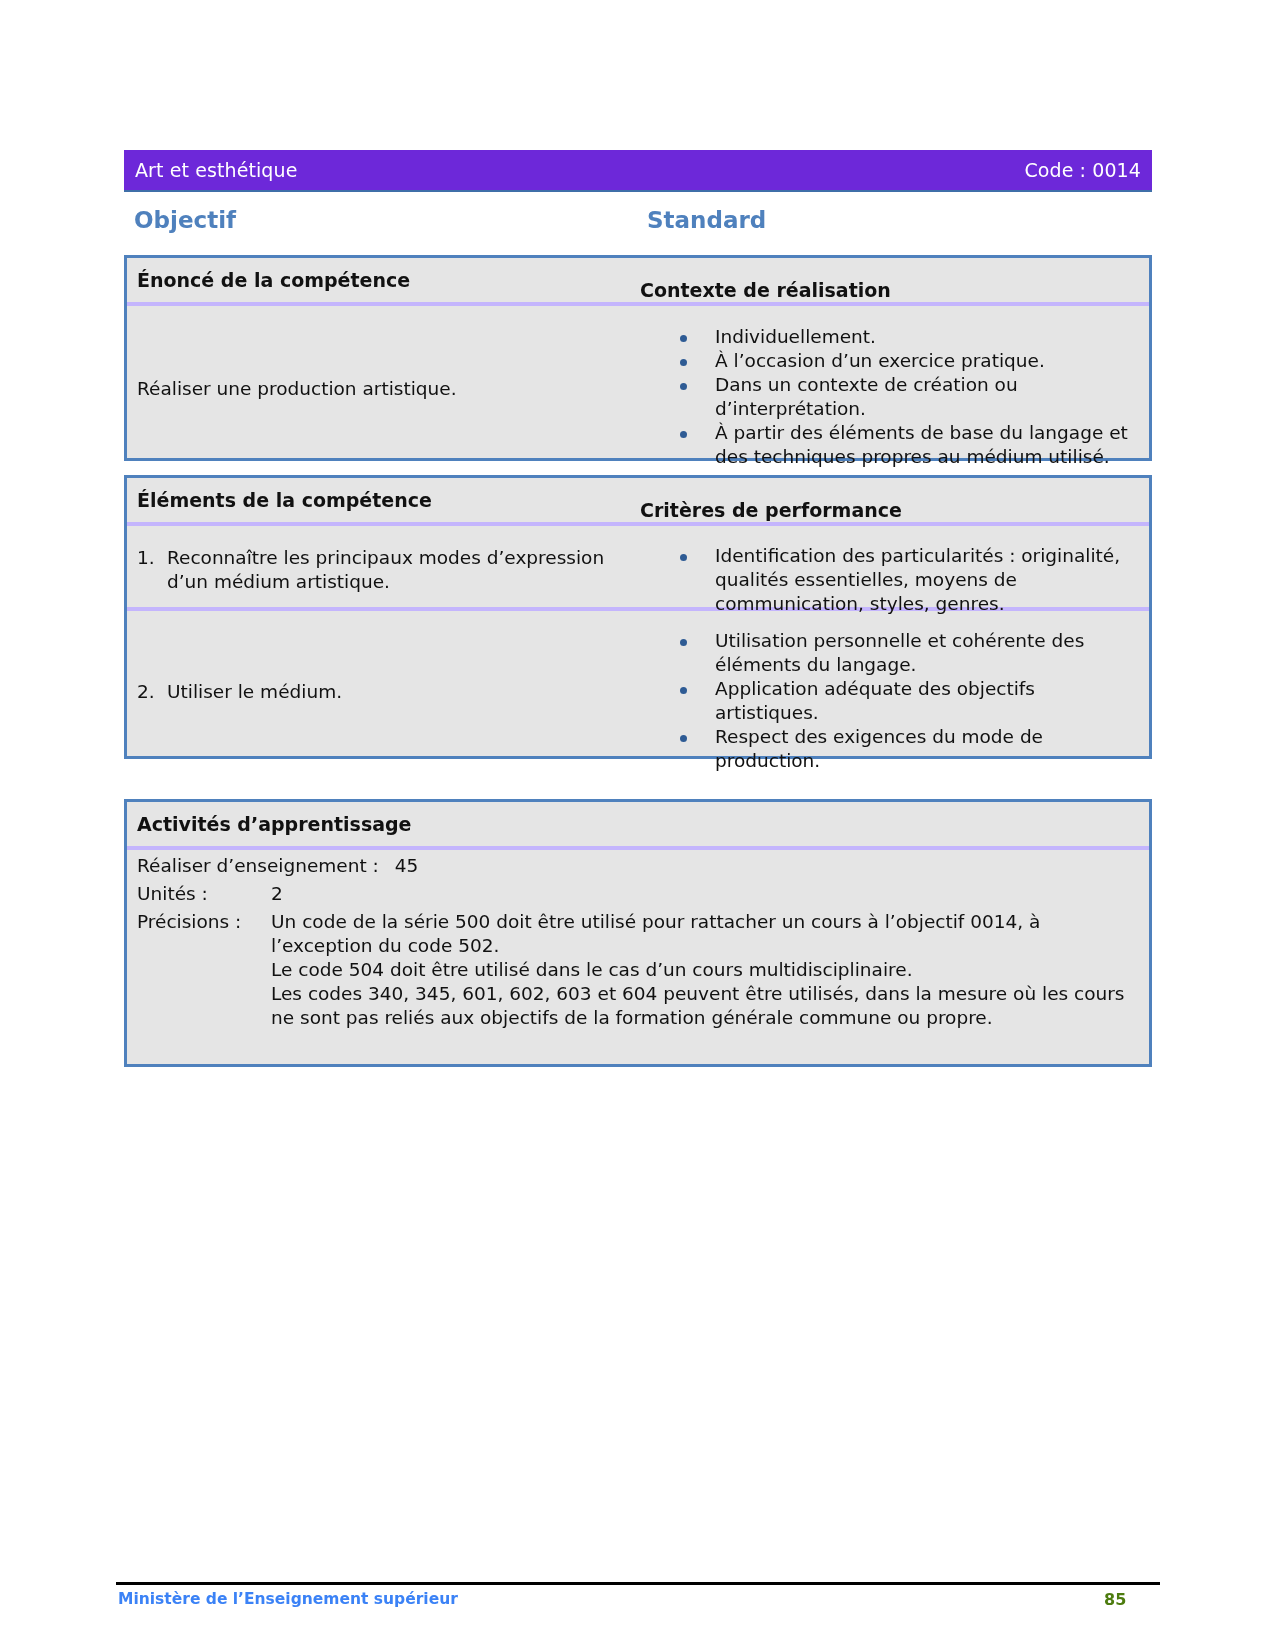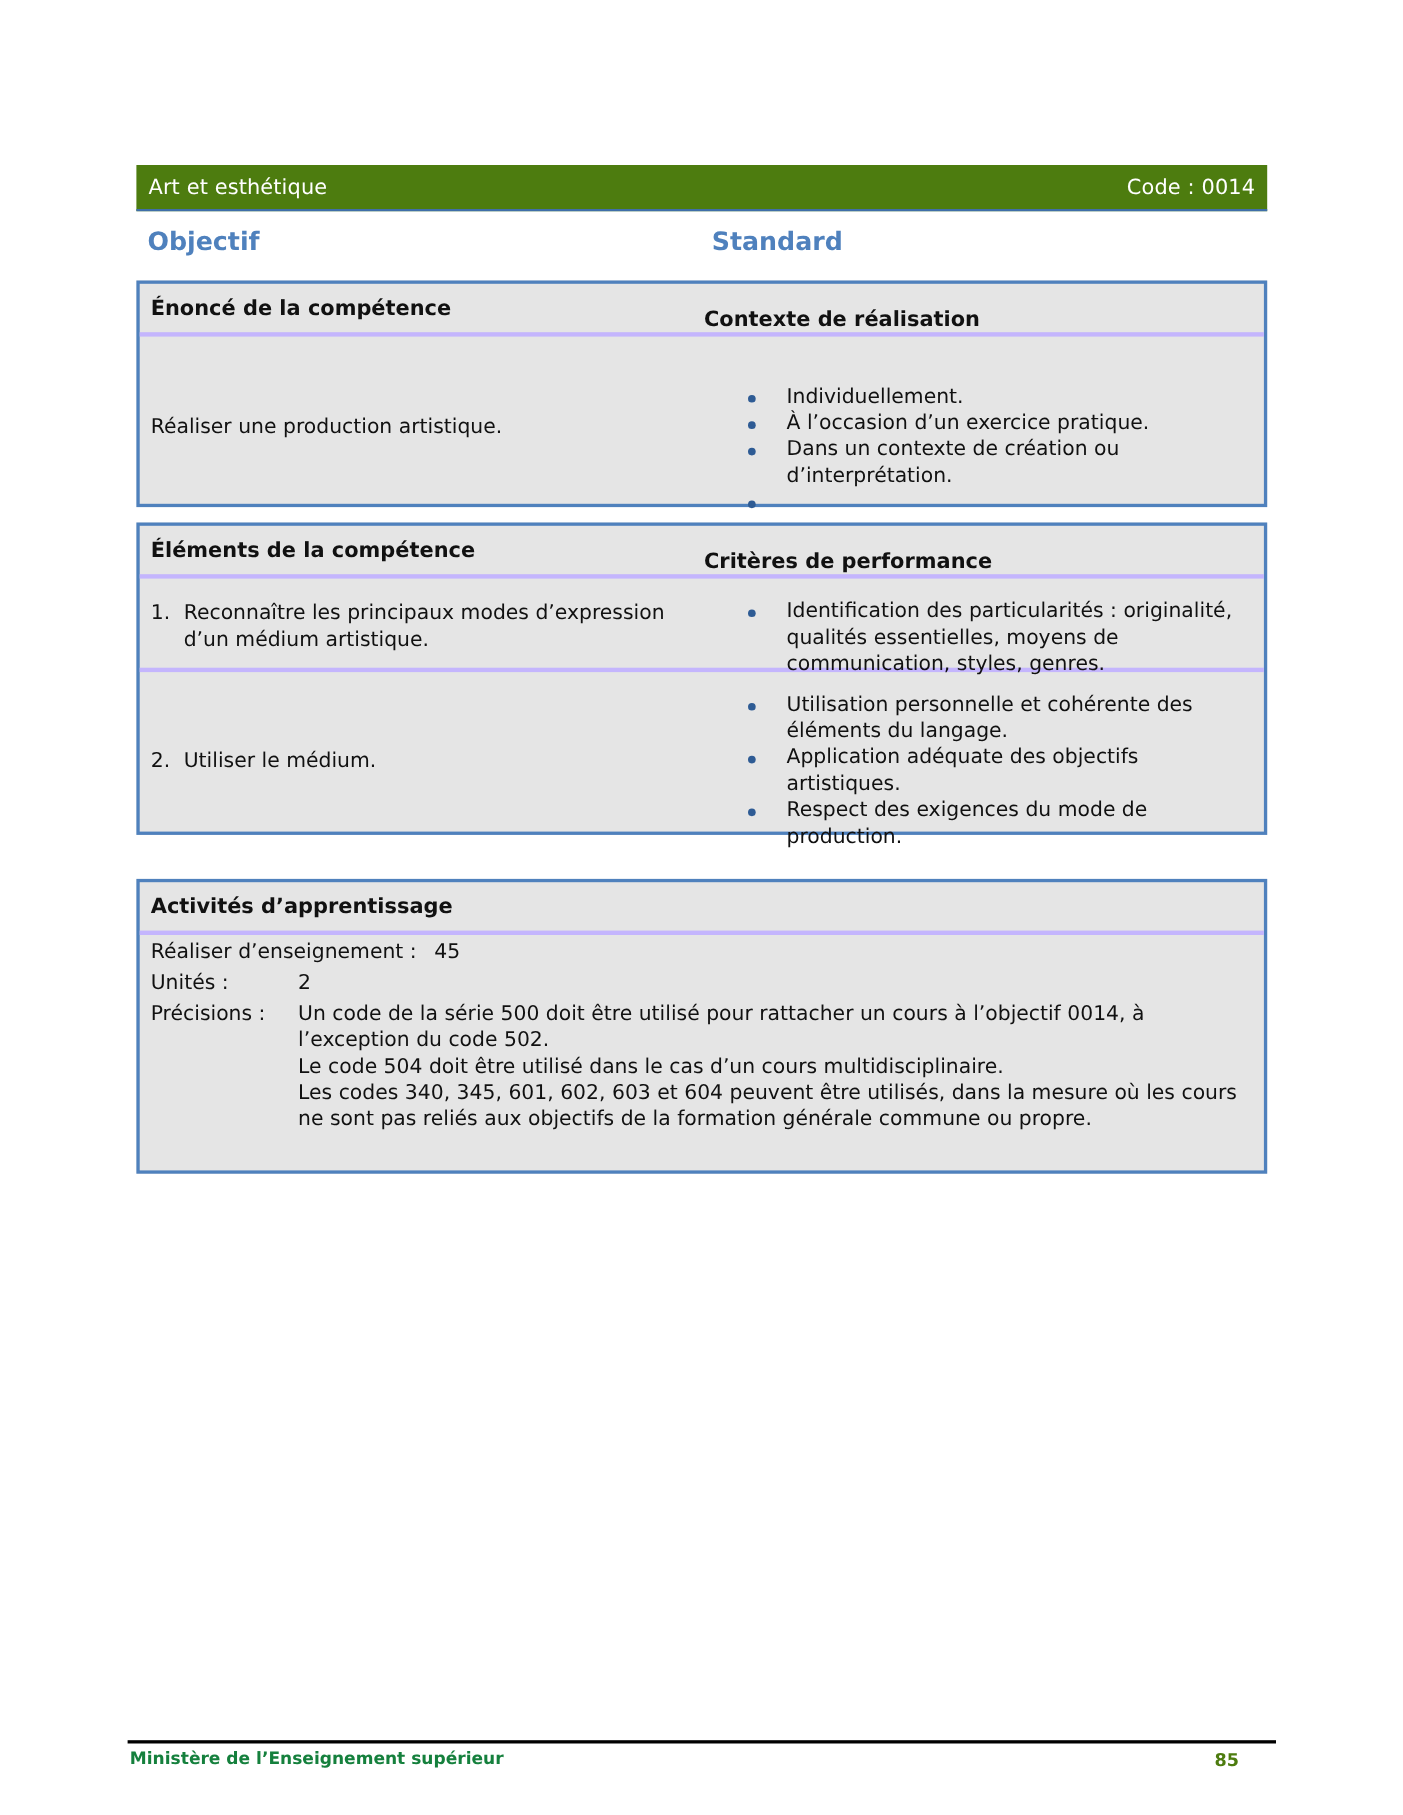--- a/index.html
+++ b/index.html
@@ -2,21 +2,21 @@
 <html><head>
 <meta charset="utf-8">
 <style>
   html, body { margin: 0; padding: 0; background: #ffffff; }
   body {
     width: 1275px; height: 1650px; position: relative; overflow: hidden;
     font-family: "DejaVu Sans", sans-serif; color: #111;
   }
   .header-bar {
     position: absolute; left: 124px; top: 150px; width: 1028px; height: 42px;
-    background: #4d7c0f; color: #fff; display: flex; align-items: center;
+    background: #6d28d9; color: #fff; display: flex; align-items: center;
     justify-content: space-between; box-sizing: border-box; padding: 0 11px;
     font-size: 19px; border-bottom: 2px solid #3f6fa8;
   }
   .header-bar span { letter-spacing: 0.1px; }
   .section-heads {
     position: absolute; top: 207px; left: 124px; width: 1028px; height: 36px;
   }
   .section-heads .h {
     position: absolute; top: 0; font-weight: bold; color: #4f81bd; font-size: 23px;
   }
@@ -64,21 +64,21 @@
   #t3 .act { padding: 4px 10px 0 10px; font-size: 18.5px; line-height: 24px; }
   #t3 .act .line { display: flex; margin-bottom: 4px; }
   #t3 .act .lab { width: 134px; flex-shrink: 0; }
   #t3 .act .lab.wide { width: auto; margin-right: 16px; }
   #t3 .act .val p { margin: 0; }
 
   .footer-line {
     position: absolute; left: 116px; top: 1582px; width: 1044px; height: 3px; background: #000;
   }
   .footer-left {
-    position: absolute; left: 118px; top: 1590px; font-weight: bold; font-size: 15.5px; color: #15803d;
+    position: absolute; left: 118px; top: 1590px; font-weight: bold; font-size: 15.5px; color: #3b82f6;
   }
   .footer-right {
     position: absolute; left: 1104px; top: 1590px; font-weight: bold; font-size: 16px; color: #4d7c0f;
   }
 </style>
 </head>
 <body>
 
 <div class="header-bar">
   <span>Art et esthétique</span>
@@ -95,21 +95,21 @@
     <div class="cell col-l">Énoncé de la compétence</div>
     <div class="cell col-r">Contexte de réalisation</div>
   </div>
   <div class="row content">
     <div class="cell col-l body-text">Réaliser une production artistique.</div>
     <div class="cell col-r">
       <ul class="bul">
         <li><span class="dot"></span><span>Individuellement.</span></li>
         <li><span class="dot"></span><span>À l’occasion d’un exercice pratique.</span></li>
         <li><span class="dot"></span><span>Dans un contexte de création ou d’interprétation.</span></li>
-        <li><span class="dot"></span></li>
+        <li><span class="dot"></span><span>À partir des éléments de base du langage et des techniques propres au médium utilisé.</span></li>
       </ul>
     </div>
   </div>
 </div>
 
 <div class="tbl" id="t2">
   <div class="row head">
     <div class="cell col-l">Éléments de la compétence</div>
     <div class="cell col-r">Critères de performance</div>
   </div>

